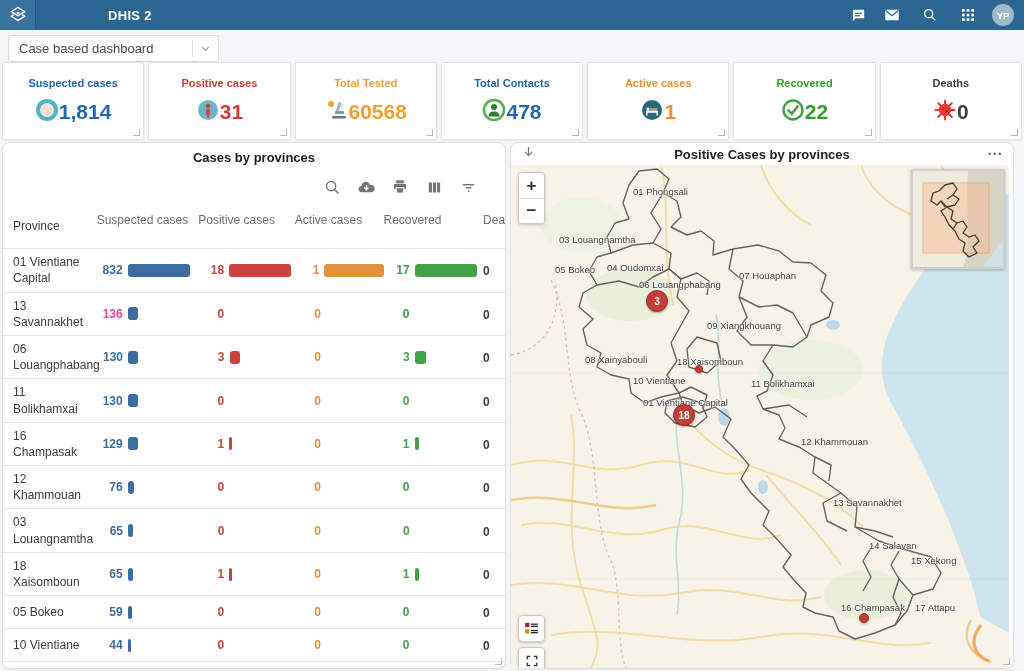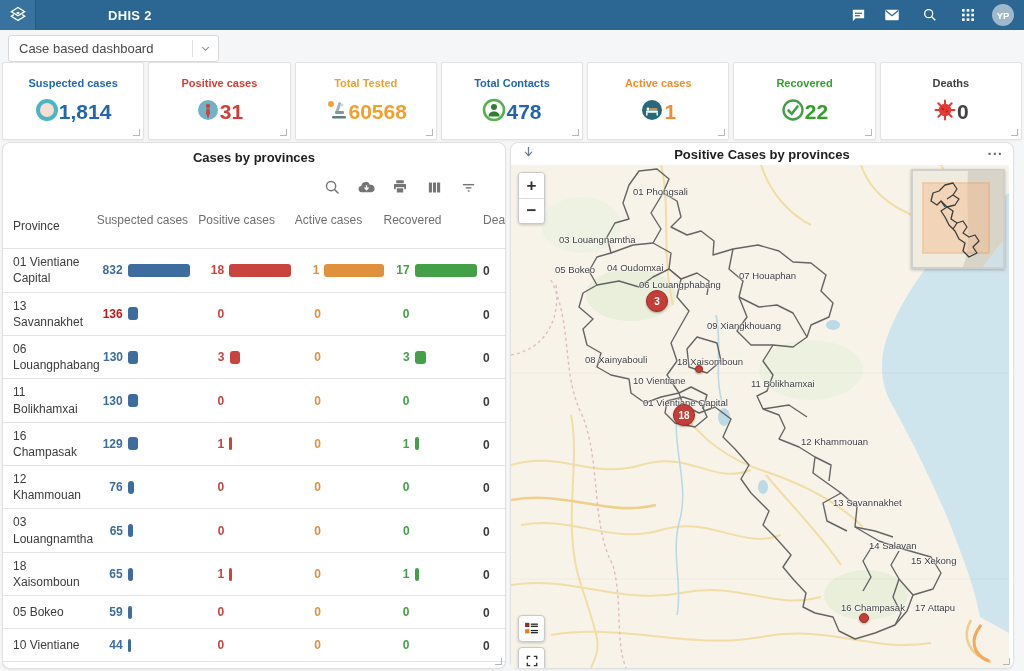--- a/index.html
+++ b/index.html
@@ -336,21 +336,21 @@
         </div>
         <div class="c-rec metric">
           <span class="num" style="color: rgb(67, 160, 71); text-align: right;">17</span>
           <span class="bar" style="width: 62px; background: rgb(67, 160, 71);"></span>
         </div>
         <div class="c-dea"><span class="dea-num">0</span></div>
       </div>
       <div class="trow">
         <div class="c-prov">13 Savannakhet</div>
         <div class="c-sus metric">
-          <span class="num" style="color: #b91c1c;">136</span>
+          <span class="num" style="color: #ec4899;">136</span>
           <span class="bar" style="width: 10px; background: rgb(61, 109, 158);"></span>
         </div>
         <div class="c-pos metric">
           <span class="num" style="color: rgb(201, 68, 62);">0</span>
         </div>
         <div class="c-act metric">
           <span class="num" style="color: rgb(224, 145, 60);">0</span>
         </div>
         <div class="c-rec metric">
           <span class="num" style="color: rgb(67, 160, 71);">0</span>

